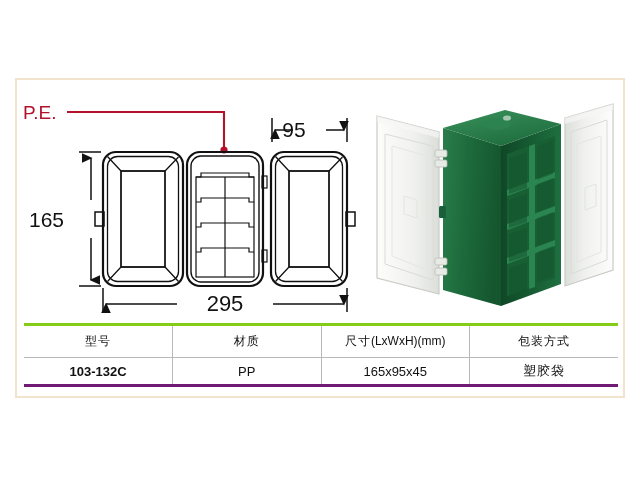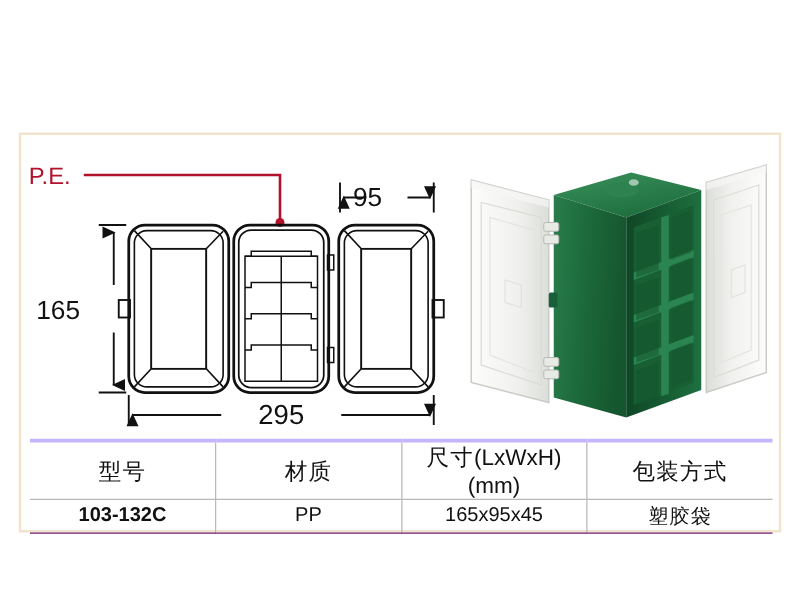--- a/index.html
+++ b/index.html
@@ -22,21 +22,20 @@
   
   #frame {
     position: absolute;
     left: 15px;
     top: 78px;
     width: 610px;
     height: 320px;
     border: 2px solid #f2e4cc;
     background: #ffffff;
     box-sizing: border-box;
-    margin-top: 28px;
   }
   
   #drawing {
     position: absolute;
     left: 0px;
     top: 0px;
     width: 350px;
     height: 240px;
   }
   #drawing svg { display: block; }
@@ -63,29 +62,29 @@
   #spec-table td {
     text-align: center;
     vertical-align: middle;
     color: #111111;
     border-left: 1px solid #b8b8b8;
     border-right: 1px solid #b8b8b8;
     padding: 0;
   }
   #spec-table tr.header-row td {
     height: 31px;
-    font-size: 18px;
-    border-top: 3px solid #c4b5fd;
+    font-size: 12px;
+    border-top: 3px solid #84cc16;
     border-bottom: 1px solid #b8b8b8;
     font-weight: normal;
   }
   #spec-table tr.data-row td {
     height: 26px;
-    font-size: 16px;
-    border-bottom: 1px solid #701a75;
+    font-size: 13px;
+    border-bottom: 3px solid #701a75;
   }
   #spec-table td:first-child { border-left: none; }
   #spec-table td:last-child  { border-right: none; }
   .model-cell { font-weight: bold; font-size: 14px; }
   .hdr-dim { }
   .hdr-dim .lat { font-weight: normal; }
   .cjk { font-family: "DejaVu Sans", "Liberation Sans", sans-serif; letter-spacing: 1px; text-align: center; }
 </style>
 </head>
 <body>

